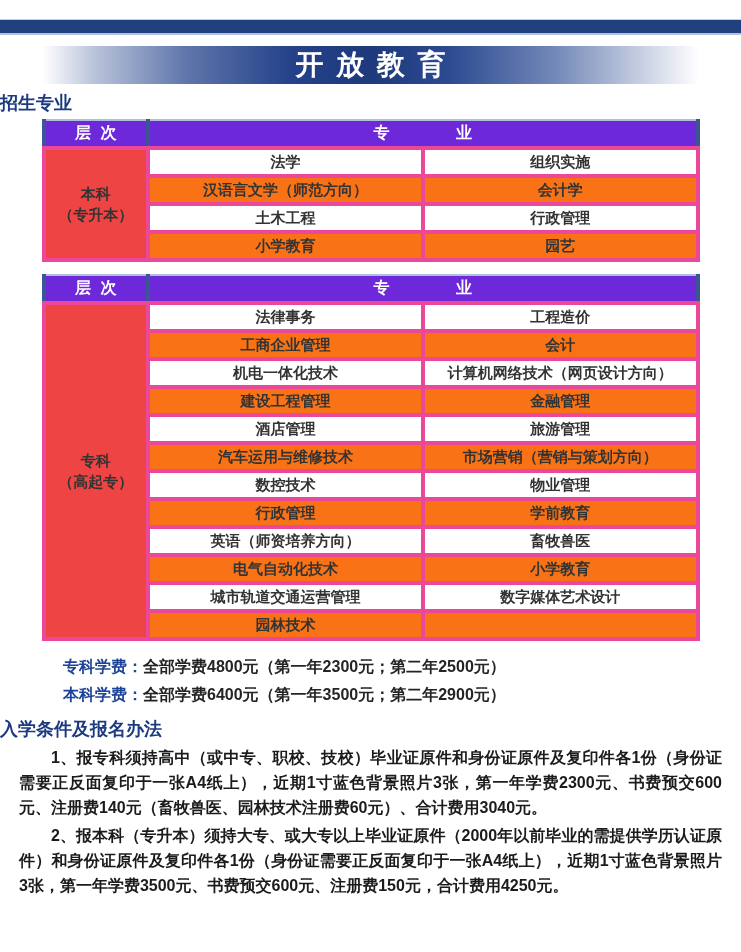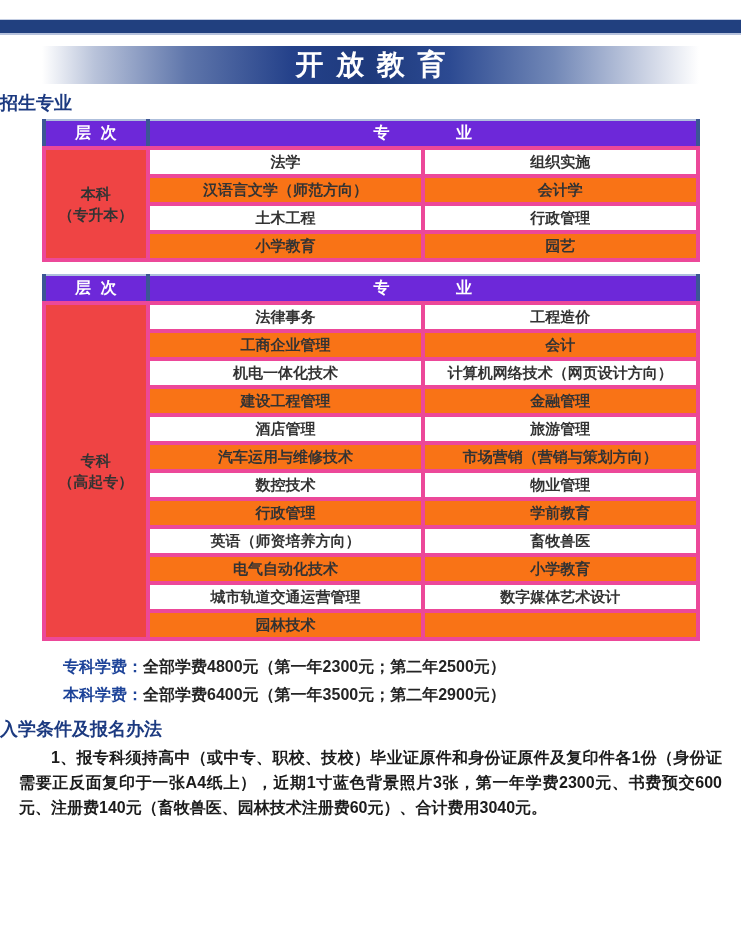--- a/index.html
+++ b/index.html
@@ -196,14 +196,15 @@
 
   <div class="fee-block">
       <div class="fee-line"><span class="fee-label">专科学费：</span><span class="fee-text">全部学费4800元（第一年2300元；第二年2500元）</span></div>
       <div class="fee-line"><span class="fee-label">本科学费：</span><span class="fee-text">全部学费6400元（第一年3500元；第二年2900元）</span></div>
     </div>
 
   <h2 class="section-title admission-title">入学条件及报名办法</h2>
 
   <div>
       <p class="para">1、报专科须持高中（或中专、职校、技校）毕业证原件和身份证原件及复印件各1份（身份证需要正反面复印于一张A4纸上），近期1寸蓝色背景照片3张，第一年学费2300元、书费预交600元、注册费140元（畜牧兽医、园林技术注册费60元）、合计费用3040元。</p>
+      <p class="para">2、报本科（专升本）须持大专、或大专以上毕业证原件（2000年以前毕业的需提供学历认证原件）和身份证原件及复印件各1份（身份证需要正反面复印于一张A4纸上），近期1寸蓝色背景照片3张，第一年学费3500元、书费预交600元、注册费150元，合计费用4250元。</p>
     </div>
 </div>
 
 </body></html>

